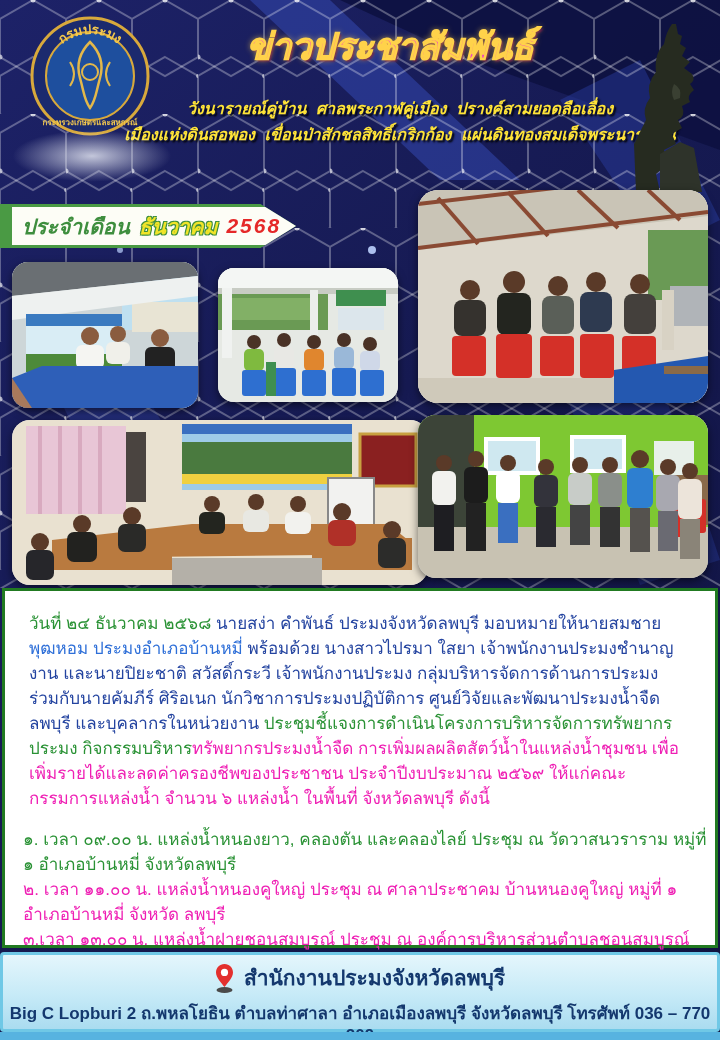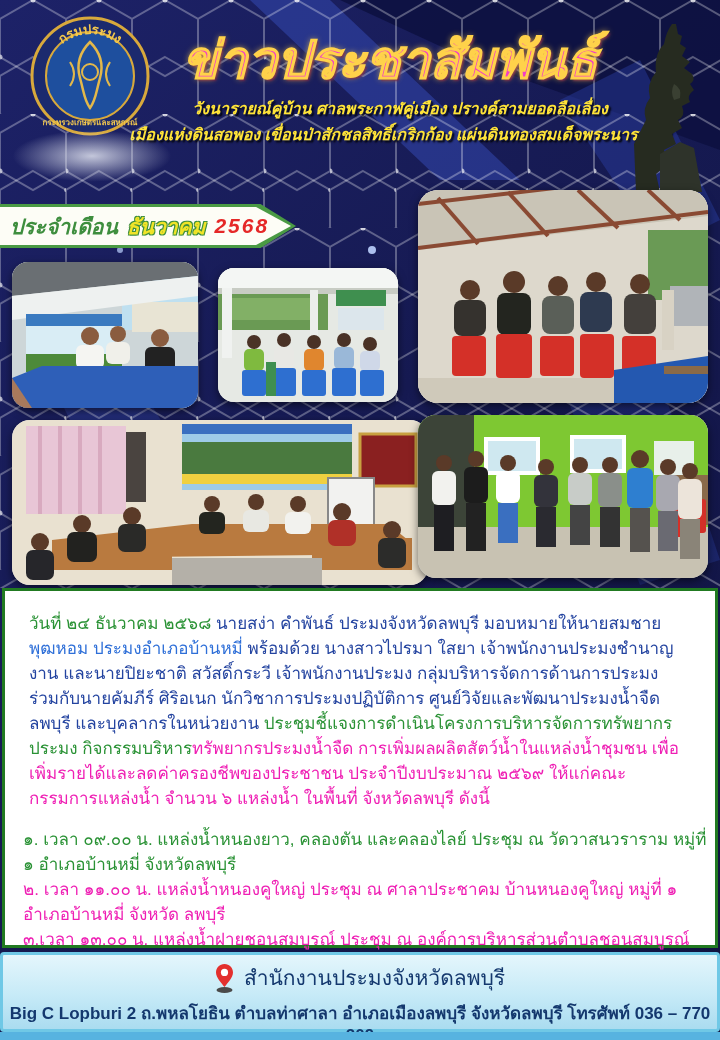--- a/index.html
+++ b/index.html
@@ -3,36 +3,36 @@
 <meta charset="utf-8">
 <style>
   html,body{margin:0;padding:0;background:#0c0f38;}
   *{box-sizing:border-box;font-family:"Liberation Sans",sans-serif;}
   .page{position:relative;width:720px;height:1040px;overflow:hidden;
         background:linear-gradient(135deg,#1d2268 0%,#161a52 45%,#10133f 100%);}
   .bg-svg{position:absolute;left:0;top:0;}
   
   .logo{position:absolute;left:30px;top:16px;width:120px;height:120px;}
   .main-title{position:absolute;left:165px;top:18px;width:450px;text-align:center;
-      font-size:52px;font-weight:bold;font-style:italic;color:#f23cc8;
+      font-size:36px;font-weight:bold;font-style:italic;color:#f23cc8;
       -webkit-text-stroke:1.5px #ffd24a;
       text-shadow:0 0 6px rgba(255,210,74,.8),2px 2px 2px #5a0a4a;}
   .slogan{position:absolute;text-align:center;color:#ffe438;font-weight:bold;font-style:italic;
-      font-size:16px;text-shadow:1px 1px 0 #10143e,2px 2px 2px #000;}
+      font-size:16px;text-shadow:1px 1px 0 #10143e,2px 2px 2px #000;font-family:Liberation Mono, monospace;}
   .slogan1{left:150px;top:96px;width:500px;}
   .slogan2{left:120px;top:122px;width:560px;}
   .lopburi-blob{position:absolute;left:12px;top:130px;width:160px;height:52px;border-radius:50%;
       background:radial-gradient(ellipse at center,rgba(225,228,240,.85),rgba(225,228,240,0) 70%);}
   .lopburi{position:absolute;left:26px;top:138px;font-size:26px;letter-spacing:3px;
       color:#e8eaf4;-webkit-text-stroke:1.2px #555a6e;font-weight:bold;}
   .statue{position:absolute;right:0;top:24px;}
   
   .banner{position:absolute;left:0;top:204px;width:296px;height:44px;
       clip-path:polygon(0 0,88% 0,100% 50%,88% 100%,0 100%);background:#4a9a44;}
-  .banner-inner{position:absolute;left:0;top:3px;width:291px;height:38px;
+  .banner-inner{position:absolute;left:12px;top:3px;width:291px;height:38px;
       clip-path:polygon(0 0,88% 0,100% 50%,88% 100%,0 100%);background:#fdfdf6;
       display:flex;align-items:center;padding-left:10px;gap:9px;
       font-size:21px;font-weight:bold;font-style:italic;white-space:nowrap;}
   .banner-prefix{color:#3e8e3e;}
   .banner-month{color:#f0e428;text-shadow:1px 1px 0 #3e8e3e,-1px -1px 0 #3e8e3e,1px -1px 0 #3e8e3e,-1px 1px 0 #3e8e3e;}
   .banner-year{color:#e52828;letter-spacing:2px;}
   
   .photo{position:absolute;overflow:hidden;background:#cfd4d8;box-shadow:0 3px 8px rgba(0,0,0,.55);}
   .photo svg{display:block;}
   .p1{left:12px;top:262px;width:186px;height:146px;border-radius:16px;}
@@ -47,21 +47,21 @@
   .sched{padding-left:10px;}
   .c-green{color:#2a9235;}
   .c-navy{color:#2444a0;}
   .c-blue{color:#2e6fd8;}
   .c-magenta{color:#ef1fb4;}
   
   .footer{position:absolute;left:0px;top:952px;width:720px;height:80px;
       background:linear-gradient(180deg,#e4f6fc 0%,#c6eaf7 55%,#aadcf0 100%);
       border:3px solid #6fc8e6;border-radius:4px;}
   .footer-title-row{display:flex;align-items:center;justify-content:center;gap:10px;margin-top:6px;}
-  .footer-title{font-size:21px;font-weight:normal;color:#14386e;}
+  .footer-title{font-size:21px;font-weight:bold;color:#14386e;}
   .footer-address{text-align:center;font-size:17px;font-weight:bold;color:#14386e;margin-top:5px;}
   .bottom-strip{position:absolute;left:0;top:1032px;width:720px;height:8px;background:#57b3e0;}
 </style>
 </head>
 <body>
 
 <div class="page">
 
   <svg class="bg-svg" width="720" height="588">
     <defs>

